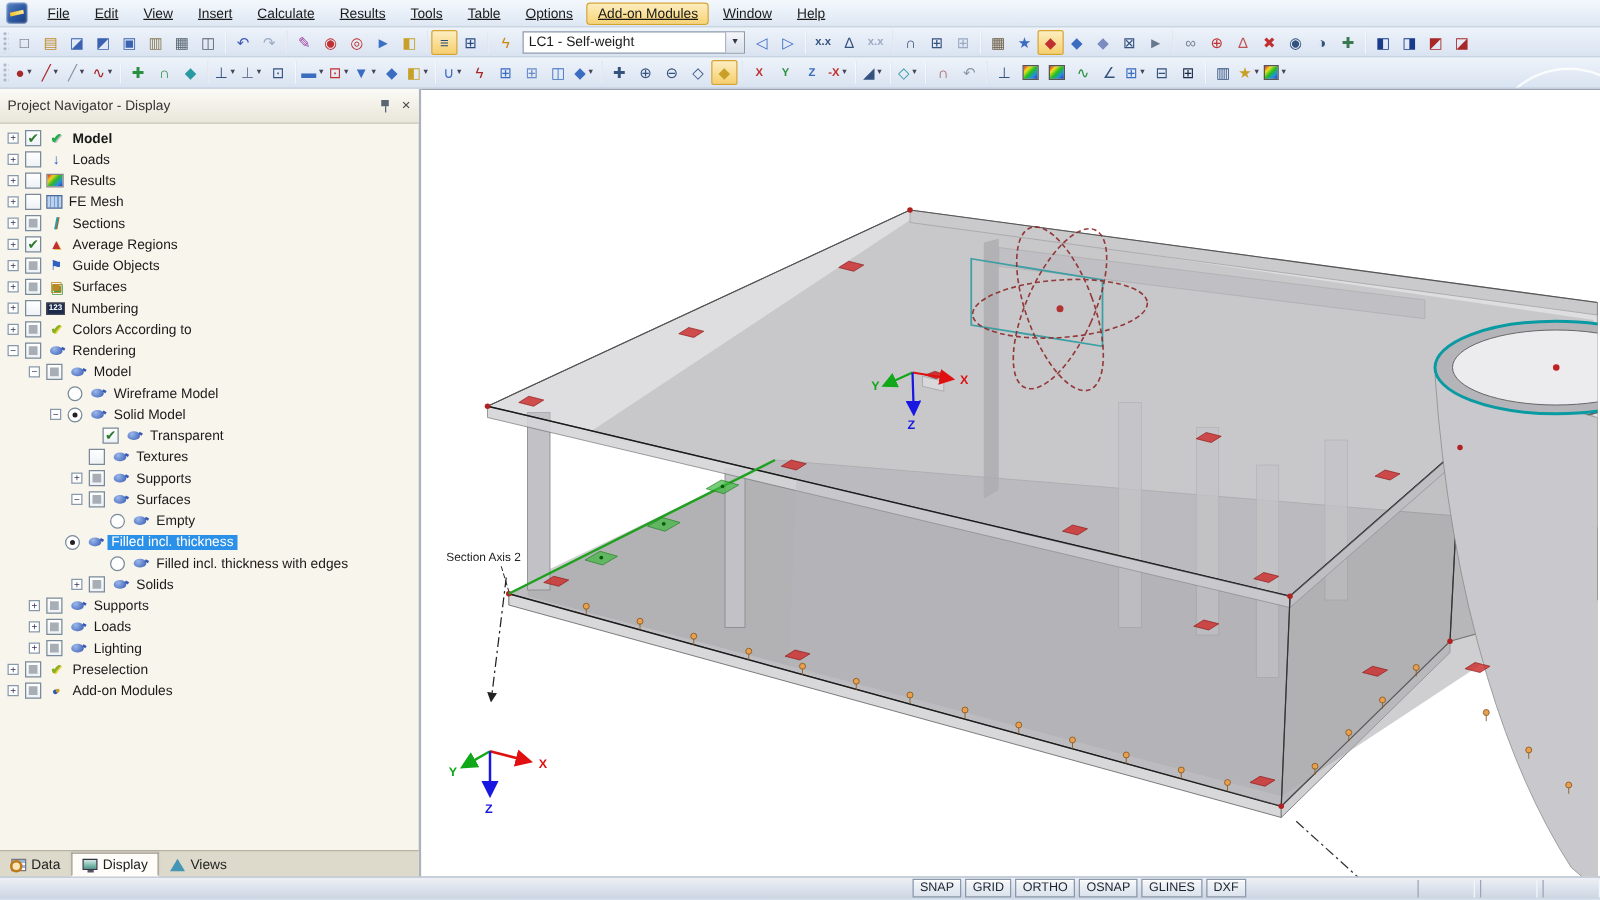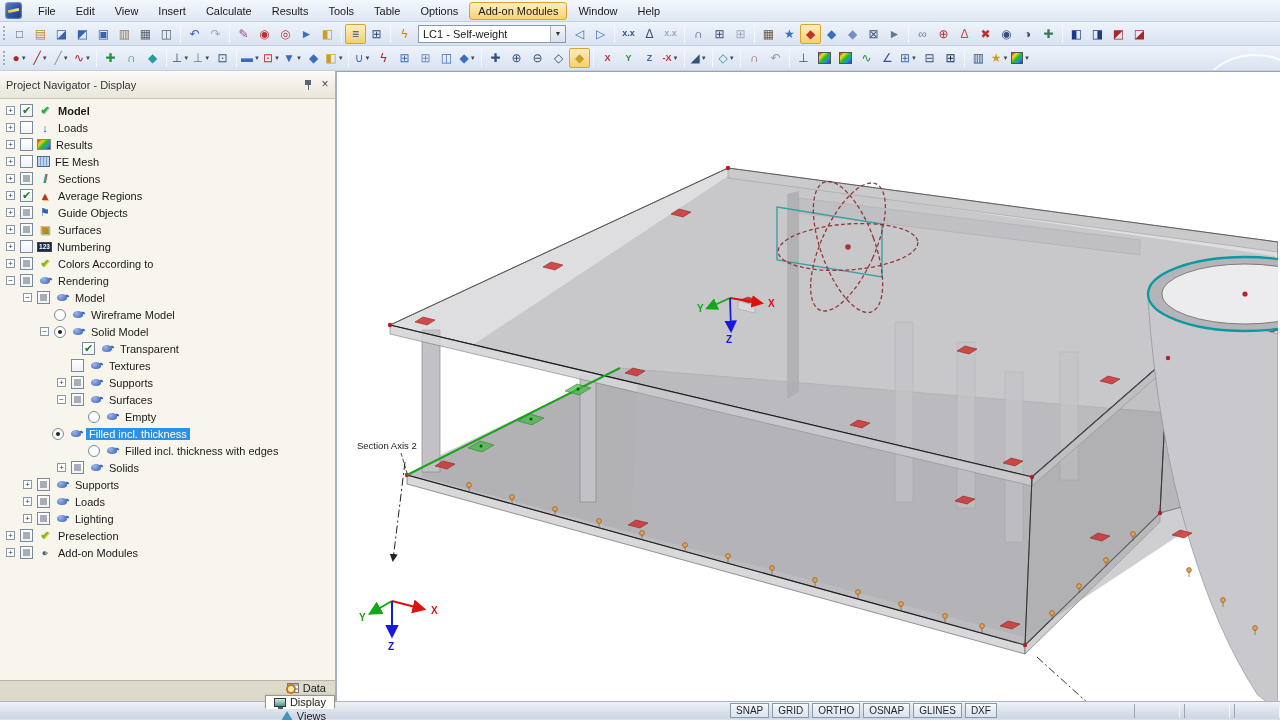--- a/index.html
+++ b/index.html
@@ -5,35 +5,35 @@
   * { margin:0; padding:0; box-sizing:border-box; }
   html,body { width:1280px; height:720px; overflow:hidden; }
   body { font-family:"Liberation Sans", sans-serif; font-size:11px; color:#1a1a1a; }
   .app { position:relative; width:1280px; height:720px; background:#d6e0ee; }
 
   
   .menubar { height:22px; background:linear-gradient(#f4f8fd,#dde7f3); display:flex; align-items:center; padding-left:2px; border-bottom:1px solid #c3cfdd; }
   .appicon { width:17px; height:17px; margin:0 6px 0 3px; border-radius:3px;
              background:linear-gradient(135deg,#5b84c4 0%,#2a56a0 55%,#1a3d7a 100%); position:relative; box-shadow:inset 0 0 2px #fff; }
   .appicon::after { content:""; position:absolute; left:3px; top:7px; width:11px; height:3px; background:linear-gradient(90deg,#f4c12c,#fde98a); transform:rotate(-12deg); }
-  .menuitem { padding:3px 9px; margin:0 1px; border-radius:3px; white-space:nowrap; cursor:default; }
+  .menuitem { padding:3px 9px; margin:0 1px; border-radius:3px; white-space:nowrap; cursor:default;text-decoration:underline; }
   .menuitem.hl { background:linear-gradient(#fdeec0,#f8d373); border:1px solid #d8a42c; padding:2px 8px; }
 
   
   .toolbar { display:flex; align-items:center; background:linear-gradient(#eef3fa,#d9e3f1); border-bottom:1px solid #c3cfdd; position:relative; overflow:hidden; }
   .tb1 { height:24px; }
   .tb2 { height:25px; }
   .grip { width:5px; height:70%; margin:0 2px; background-image:radial-gradient(circle,#9fb0c4 1px,transparent 1.2px); background-size:4px 4px; }
   .tbi { width:21px; height:20px; display:flex; align-items:center; justify-content:center; border:1px solid transparent; border-radius:2px; position:relative; flex:0 0 auto; }
   .tbi .g { font-size:12px; line-height:1; }
   .tbi.hl { background:linear-gradient(#fdeec0,#f6cf6d); border-color:#d8a42c; }
   .tbi .dd { font-size:6px; color:#445; margin-left:1px; }
   .tbi.rainbow .g { width:13px; height:12px; background:linear-gradient(135deg,#e02020,#f0e020,#20c020,#2090e0,#3030c0); border:1px solid #555; }
   .tbsep { width:1px; height:18px; background:#b6c2d2; border-right:1px solid #f4f8fc; margin:0 3px; flex:0 0 auto; }
-  .combo { display:flex; align-items:center; width:148px; height:18px; background:#fff; border:1px solid #8a98ab; margin:0 3px; flex:0 0 auto; }
+  .combo { display:flex; align-items:center; width:178px; height:18px; background:#fff; border:1px solid #8a98ab; margin:0 3px; flex:0 0 auto; }
   .combo .ctext { flex:1; padding-left:4px; font-size:11px; white-space:nowrap; overflow:hidden; }
   .combo .cbtn { width:15px; height:16px; background:linear-gradient(#f4f6f9,#d8e0ea); border-left:1px solid #aab6c6; font-size:7px; display:flex; align-items:center; justify-content:center; color:#334; }
   .wmark { position:absolute; right:-40px; top:8px; width:130px; height:130px; border-radius:50%; border:2px solid #ffffff; opacity:.8; }
 
   
   .main { display:flex; height:630px; }
   .panel { width:337px; background:#f7f5ec; border-right:2px solid #aab2be; display:flex; flex-direction:column; }
   .ptitle { height:28px; background:linear-gradient(#fbfaf5,#e9e6da); border-bottom:1px solid #c9c4b2; display:flex; align-items:center; padding:0 4px 0 6px; color:#333; }
   .ptitle .t { flex:1; }
   .pin { position:relative; width:12px; height:12px; margin-right:4px; }
@@ -65,21 +65,21 @@
   .ic-general::before { content:"▣"; color:#c08820; text-shadow:1px 1px 0 #4a9a4a; }
   .ic-numbering       { width:15px; height:10px; background:#1a2a4a; border:1px solid #445; }
   .ic-numbering::before{ content:"123"; color:#fff; font-size:6.5px; font-weight:bold; letter-spacing:0; display:block; text-align:center; line-height:9px; }
   .ic-colors::before  { content:"✔"; color:#88b020; font-weight:bold; text-shadow:1px 1px 0 #e8d040; }
   .ic-teapot          { position:relative; }
   .ic-teapot::before  { content:""; width:10px; height:7px; border-radius:50% 50% 45% 45%; background:radial-gradient(circle at 35% 30%,#9ab8ec,#3658b0); display:block; }
   .ic-teapot::after   { content:""; position:absolute; right:1px; top:4px; width:3px; height:2px; background:#3658b0; transform:rotate(30deg); }
   .ic-addon::before   { content:"●"; color:#3058b8; font-size:9px; }
   .ic-addon::after    { content:"●"; color:#c8a020; font-size:7px; margin-left:-3px; }
 
-  .tabbar { height:21px; background:#ddd9cb; border-top:1px solid #b8b4a4; display:flex; align-items:flex-end; padding-left:0;flex-direction:column; }
+  .tabbar { height:21px; background:#ddd9cb; border-top:1px solid #b8b4a4; display:flex; align-items:flex-end; padding-left:0; }
   .tab { display:flex; align-items:center; gap:4px; height:19px; padding:0 8px; border:1px solid transparent; color:#222; }
   .tab.active { background:#fdfcf8; border-color:#9a968a; border-bottom-color:#fdfcf8; box-shadow:0 -1px 2px rgba(0,0,0,.08); }
   .tbico { display:inline-block; }
   .tbico-data { width:12px; height:10px; border:1px solid #777; background:repeating-linear-gradient(0deg,#fff 0 2px,#9ab8e0 2px 4px); position:relative; }
   .tbico-data::after { content:""; position:absolute; left:-2px; bottom:-2px; width:6px; height:6px; border-radius:50%; border:2px solid #c07818; background:#f8e8b8; }
   .tbico-display { width:12px; height:9px; border:1px solid #334; background:linear-gradient(#cfe8e2,#4a9a8a); position:relative; }
   .tbico-display::after { content:""; position:absolute; left:3px; bottom:-3px; width:5px; height:2px; background:#556; }
   .tbico-views { width:0; height:0; border-left:6px solid transparent; border-right:6px solid transparent; border-bottom:10px solid #2a88b0; opacity:.85; }
 
   .viewport { position:relative; flex:1; background:#ffffff; border-top:1px solid #9aa4b2; }

